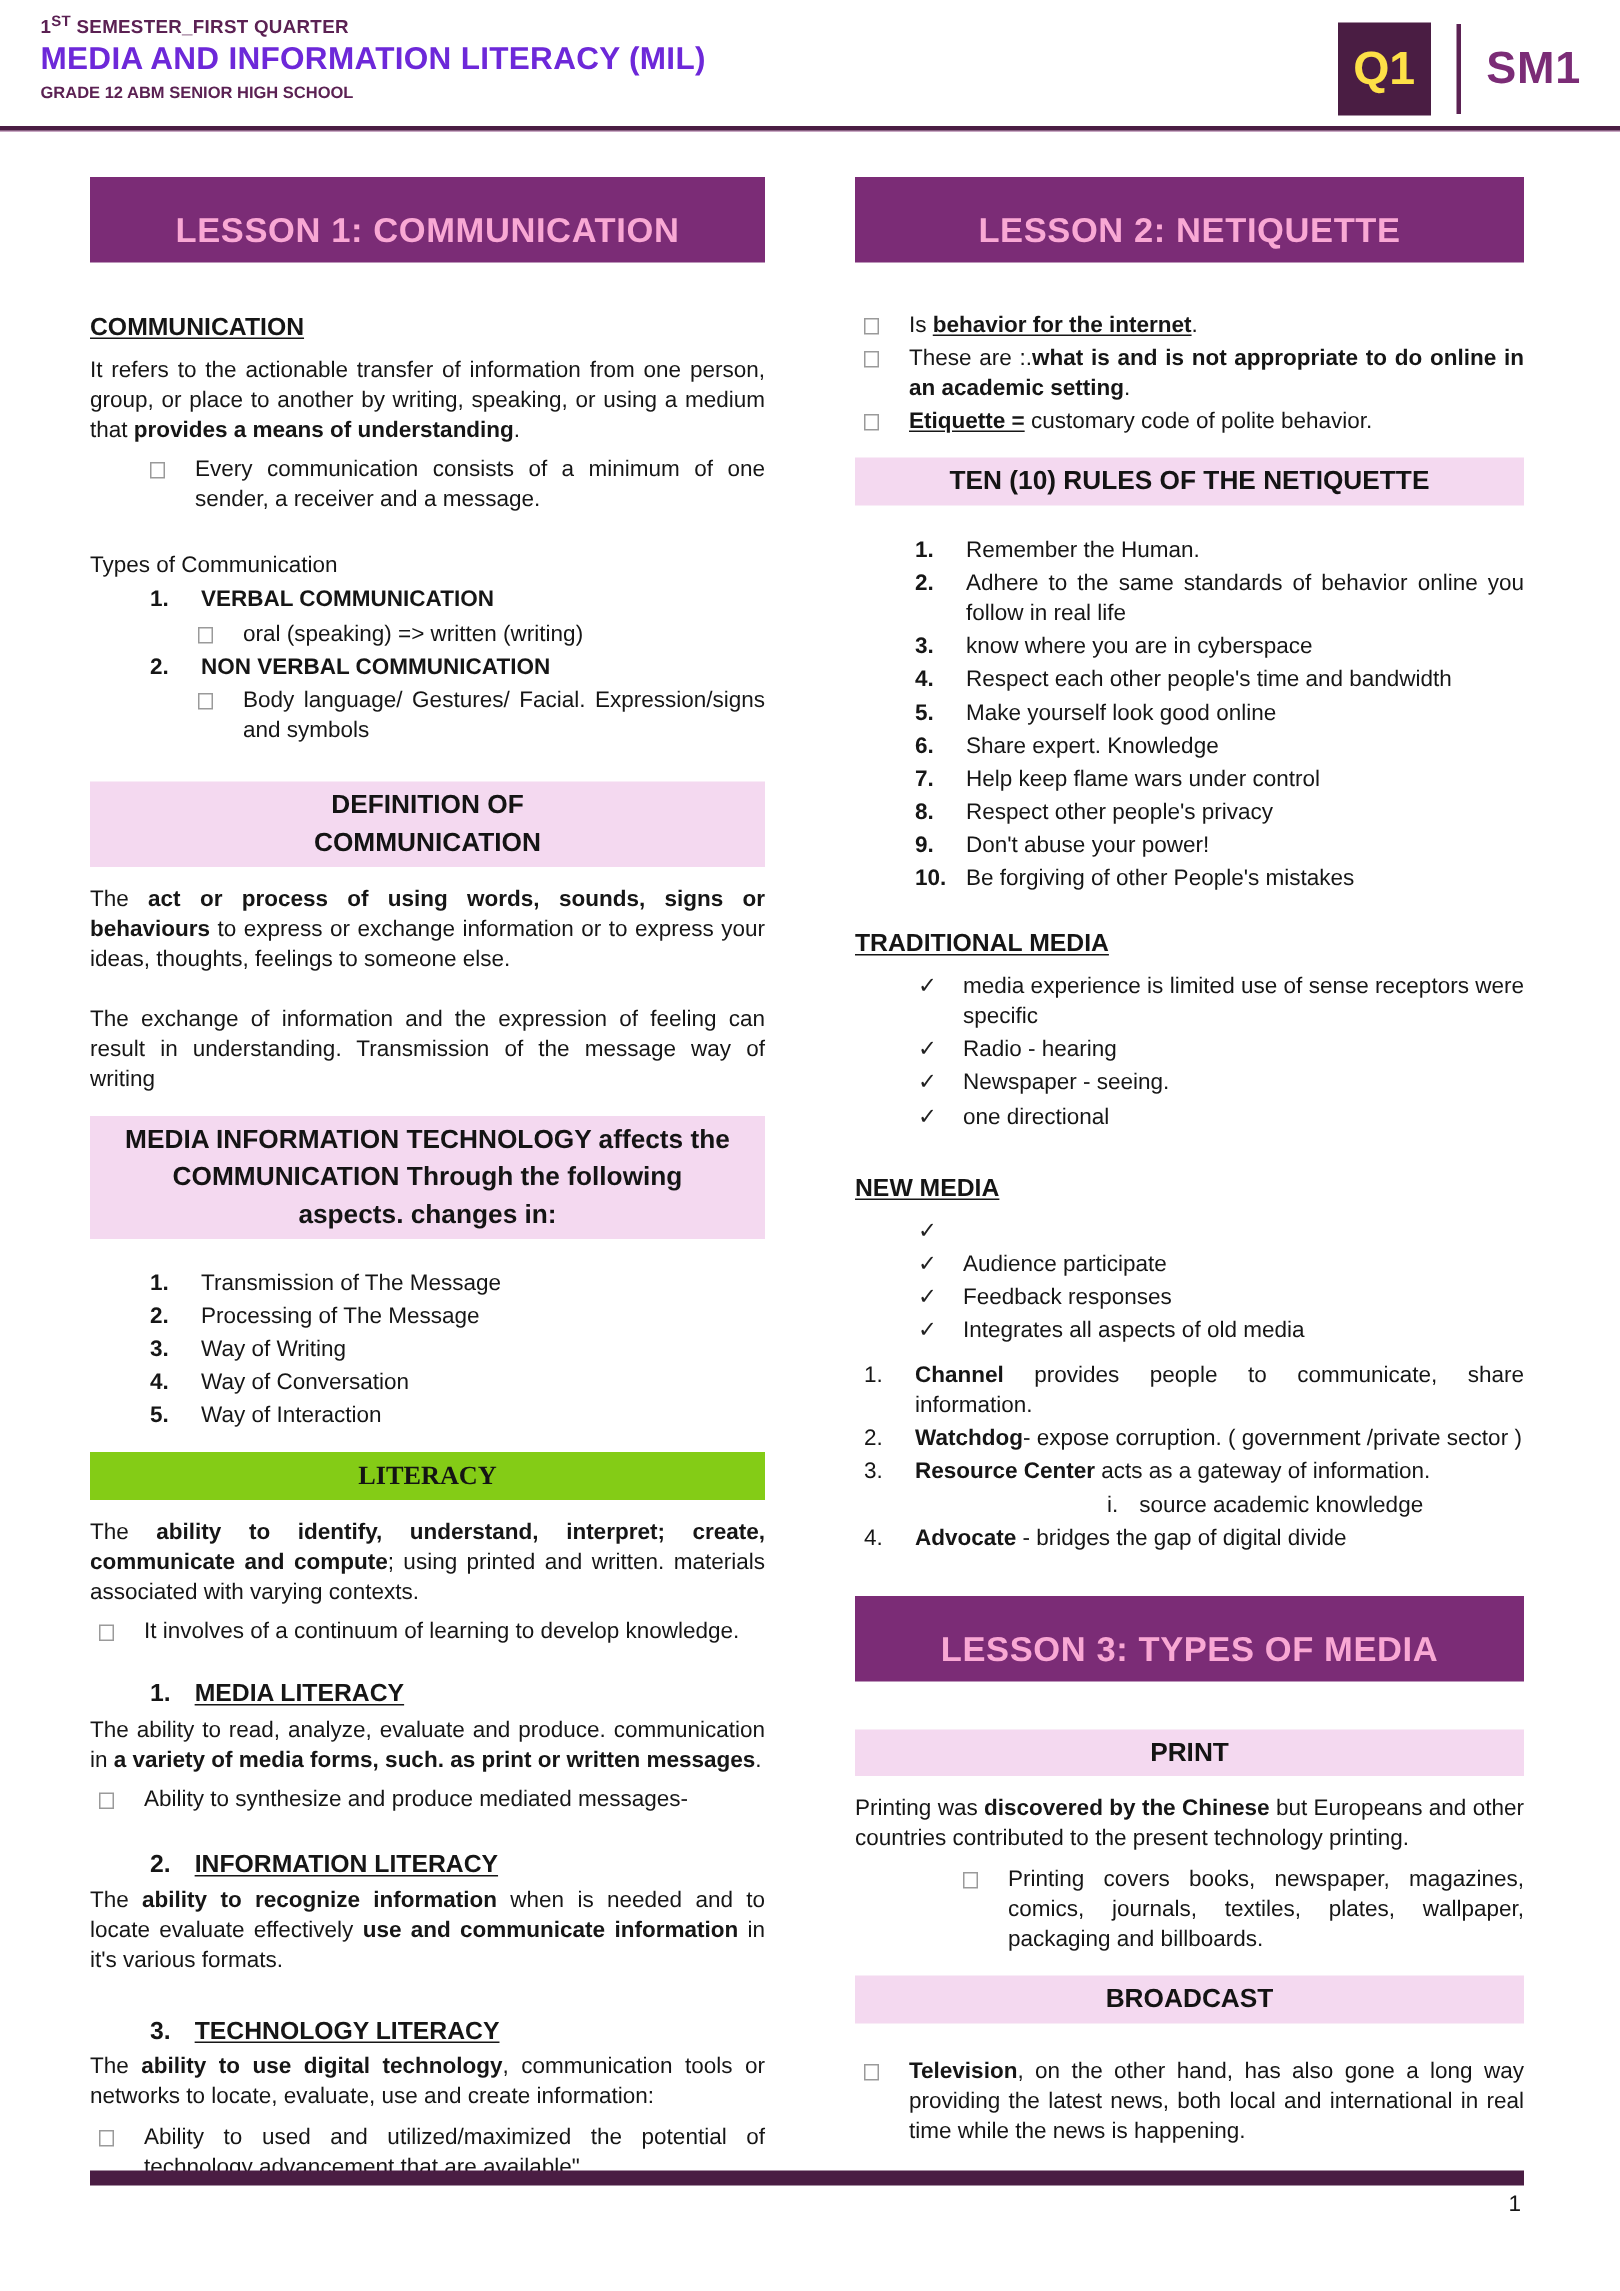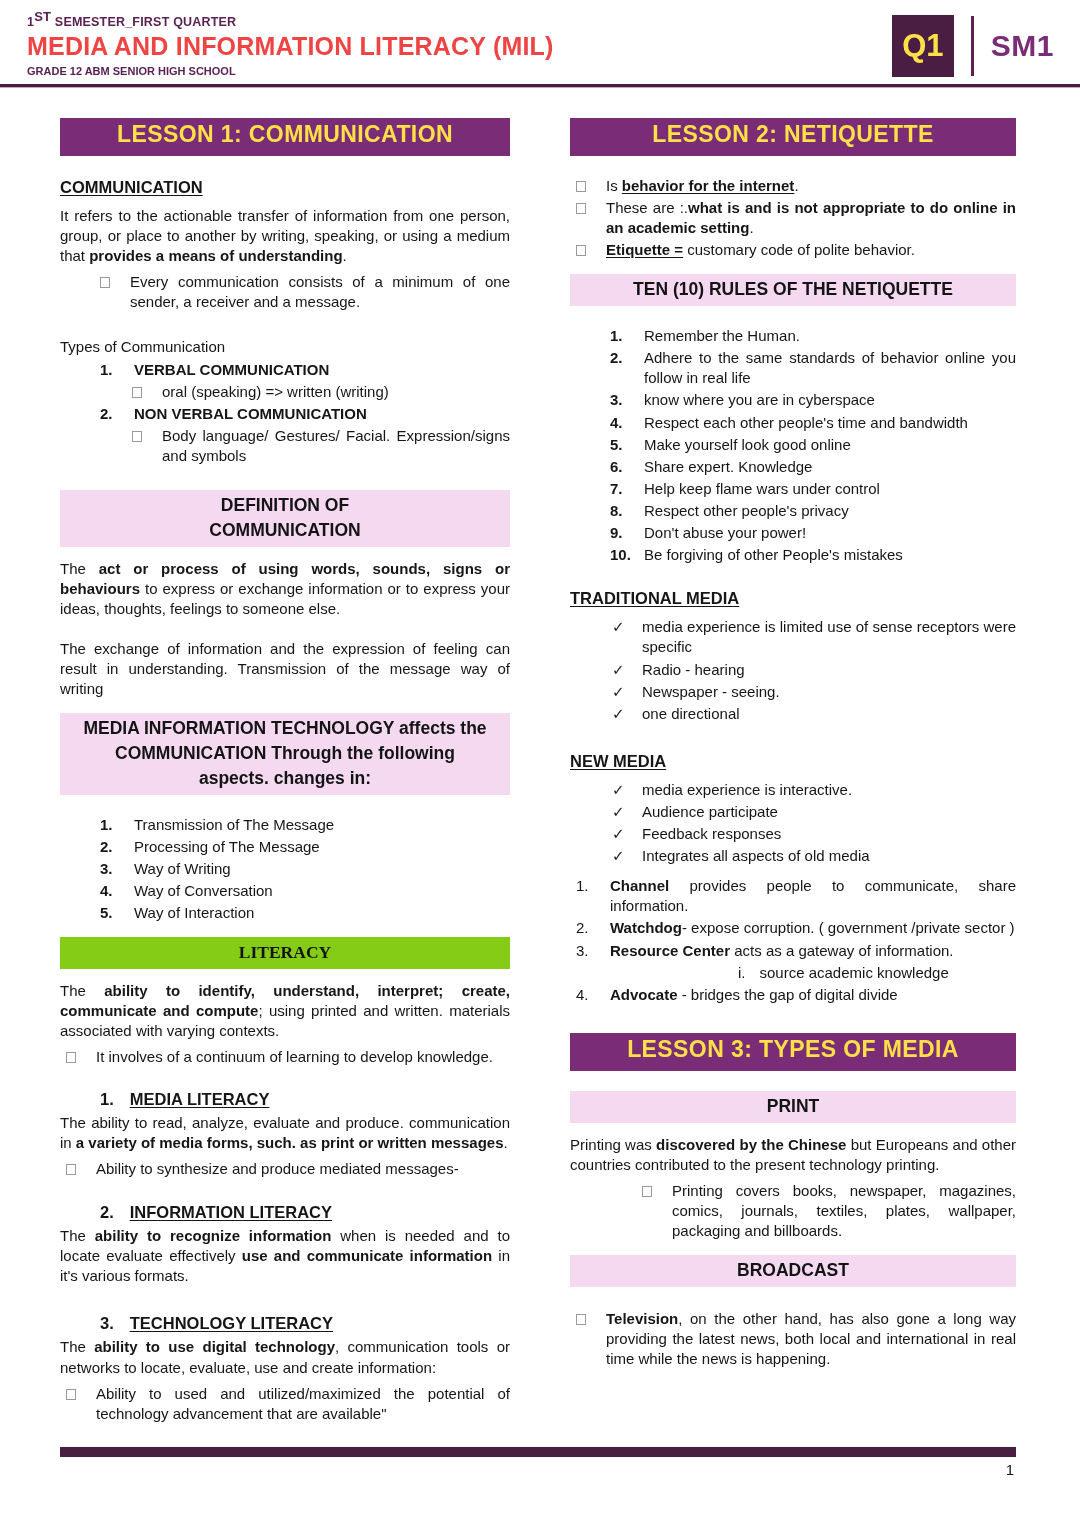--- a/index.html
+++ b/index.html
@@ -1,36 +1,36 @@
 <!DOCTYPE html>
 <html><head>
 <meta charset="utf-8">
 <style>
   html,body{margin:0;padding:0;background:#e8e8e8;}
   .page{position:relative;width:1080px;height:1527px;background:#ffffff;margin:0 auto;
         font-family:"Liberation Sans","DejaVu Sans",sans-serif;color:#161616;overflow:hidden;}
   
   .hdr{display:flex;justify-content:space-between;align-items:flex-start;padding:9px 26px 0 27px;}
   .sem{font-size:12.5px;font-weight:bold;color:#5b2153;letter-spacing:.2px;}
-  .sem sup{font-size:13px;}
-  .ttl{font-size:25px;font-weight:bold;color:#ef4444;margin-top:3px;letter-spacing:.2px;}
+  .sem sup{font-size:10px;}
+  .ttl{font-size:21px;font-weight:bold;color:#6d28d9;margin-top:3px;letter-spacing:.2px;}
   .grade{font-size:11px;font-weight:bold;color:#5b2153;margin-top:4px;}
   .badges{display:flex;align-items:center;margin-top:6px;}
   .q1{width:62px;height:62px;background:#4a1d43;color:#fde047;font-size:31px;font-weight:bold;
       display:flex;align-items:center;justify-content:center;}
   .vdiv{width:3px;height:60px;background:#5b2153;margin:0 17px;}
   .sm1{font-size:30px;font-weight:bold;color:#7b2c76;letter-spacing:.5px;}
   .hrule{width:1080px;height:3px;background:#4a1d43;margin-top:7px;border-bottom:1px solid #c9a8c4;}
   
   .content{display:flex;padding:30px 64px 0 60px;gap:60px;}
   .col{width:450px;flex:0 0 auto;font-size:15px;line-height:1.34;}
   .col:last-child{width:446px;}
   
-  .lesson-banner{background:#7b2c76;color:#fde047;font-weight:bold;font-size:23px;text-align:center;
-                 padding:1px 0 6px;margin:0 0 20px;letter-spacing:.4px;}
+  .lesson-banner{background:#7b2c76;color:#f9a8d4;font-weight:bold;font-size:23px;text-align:center;
+                 padding:20px 0 6px;margin:0 0 32px;letter-spacing:.4px;}
   .pink-banner{background:#f4d9f0;color:#141414;font-weight:bold;font-size:17.5px;text-align:center;
                padding:3px 0 4px;margin:14px 0 12px;line-height:1.42;}
   .pink-banner.bright{background:#84cc16;font-family:Liberation Serif, serif;}
   
   .hd{font-size:16.5px;font-weight:bold;text-decoration:underline;text-underline-offset:2px;margin:2px 0 8px;}
   .numh{padding-left:40px;font-size:16.5px;font-weight:bold;margin:0 0 3px;}
   .numh .n{margin-right:16px;}
   .numh .t{text-decoration:underline;text-underline-offset:2px;}
   
   .p{text-align:justify;margin:0 0 6px;}
@@ -231,21 +231,20 @@
           <div class="bt">Newspaper - seeing.</div>
         </div>
         <div class="check">
           <span class="mark">✓</span>
           <div class="bt">one directional</div>
         </div>
         <div class="gap" style="height: 22px;"></div>
         <div class="hd">NEW MEDIA</div>
         <div class="check">
           <span class="mark">✓</span>
-          <div class="bt">media experience is interactive.</div>
         </div>
         <div class="check">
           <span class="mark">✓</span>
           <div class="bt"> Audience participate</div>
         </div>
         <div class="check">
           <span class="mark">✓</span>
           <div class="bt">Feedback responses</div>
         </div>
         <div class="check">

